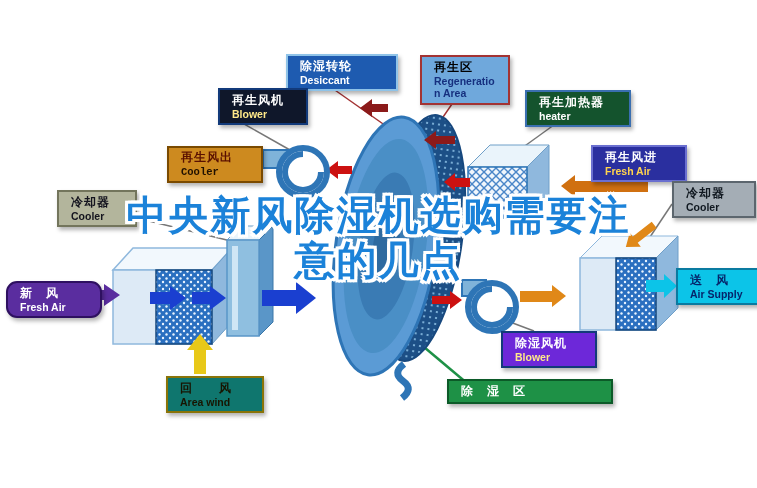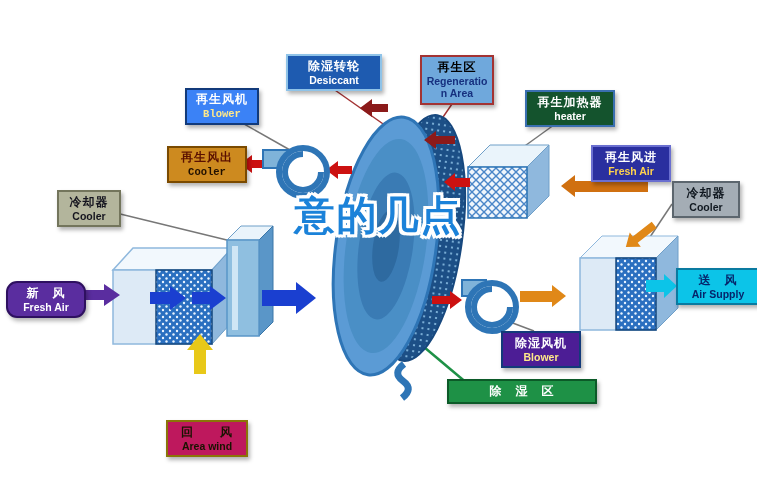--- a/index.html
+++ b/index.html
@@ -4,46 +4,46 @@
 <style>
   html,body{margin:0;padding:0;background:#ffffff;}
   .stage{
     position:relative;width:757px;height:488px;overflow:hidden;
     background:#ffffff;font-family:"Liberation Sans",sans-serif;
   }
   .stage svg{position:absolute;left:0;top:0;z-index:1;}
 
   
   .lbl{
-    position:absolute;z-index:5;text-align:center;
-    padding:3px 4px;border:2px solid #333;
+    position:absolute;z-index:5;
+    padding:3px 12px;border:2px solid #333;
     box-shadow:2px 3px 4px rgba(0,0,0,.3);
     line-height:1.22;font-weight:bold;
   }
   .lbl .zh{font-size:12px;letter-spacing:1px;}
   .lbl .en{font-size:10.5px;}
 
   .lbl-desiccant{left:286px;top:54px;width:84px;background:#1e5bb0;border-color:#8fc3e8;color:#fff;}
   .lbl-regen-area{left:420px;top:55px;width:62px;background:#6fa8dc;border-color:#a33333;}
   .lbl-regen-area .zh{color:#000000;}
   .lbl-regen-area .en{color:#16307f;word-break:break-all;}
-  .lbl-regen-blower{left:185px;top:88px;width:62px;background:#3b82f6;border-color:#123a7a;color:#fff;font-family:Liberation Mono, monospace;}
+  .lbl-regen-blower{left:218px;top:88px;width:62px;background:#0f172a;border-color:#123a7a;color:#fff;}
   .lbl-regen-blower .en{color:#ffe98a;}
   .lbl-regen-heater{left:525px;top:90px;width:78px;background:#14532d;border-color:#3a6fb0;color:#fff;}
   .lbl-exhaust{left:167px;top:146px;width:68px;background:#cd8a1f;border-color:#7a4a00;font-family:Liberation Mono, monospace;}
   .lbl-exhaust .zh{color:#5a1000;}
   .lbl-exhaust .en{color:#201000;}
   .lbl-regen-fresh{left:591px;top:145px;width:68px;background:#2a2f9f;border-color:#6a6fd0;color:#fff;}
   .lbl-regen-fresh .en{color:#ffd34d;}
   .lbl-cooler-left{left:57px;top:190px;width:52px;background:#b3b59c;border-color:#73755c;color:#14141e;}
   .lbl-cooler-right{left:672px;top:181px;width:56px;background:#a4adb5;border-color:#5c666e;color:#101820;}
   .lbl-fresh-air{left:6px;top:281px;width:68px;background:#5a2d9f;border-color:#2e1060;color:#fff;border-radius:11px;}
   .lbl-air-supply{left:676px;top:268px;width:72px;background:#0cc4e8;border-color:#0a7aa0;color:#06246a;}
-  .lbl-back-wind{left:166px;top:376px;width:70px;background:#be185d;border-color:#8a7408;color:#181400;margin-top:44px;}
-  .lbl-dehumid-blower{left:501px;top:331px;width:68px;background:#4c1d95;border-color:#123a7a;color:#fff;}
+  .lbl-back-wind{left:166px;top:376px;width:70px;background:#0f766e;border-color:#8a7408;color:#181400;}
+  .lbl-dehumid-blower{left:501px;top:331px;width:68px;background:#6d28d9;border-color:#123a7a;color:#fff;}
   .lbl-dehumid-blower .en{color:#ffe98a;}
   .lbl-dehumid-district{left:447px;top:379px;width:138px;background:#1e9146;border-color:#0c5a28;color:#fff;}
 
   
   .headline{
     position:absolute;left:0;right:0;top:193px;z-index:10;
     text-align:center;font-weight:bold;color:#1b82d9;
     font-size:40px;line-height:1.12;letter-spacing:2px;
     text-shadow:
       -3px -3px 0 #fff, 3px -3px 0 #fff, -3px 3px 0 #fff, 3px 3px 0 #fff,
@@ -207,16 +207,17 @@
   <div class="lbl lbl-dehumid-blower">
     <div class="zh">除湿风机</div>
     <div class="en">Blower</div>
   </div>
 
   <div class="lbl lbl-dehumid-district">
     <div class="zh">除　湿　区</div>
   </div>
 
   <div class="headline">
+    <div>中央新风除湿机选购需要注</div>
     <div>意的几点</div>
   </div>
 
 </div>
 
 </body></html>

